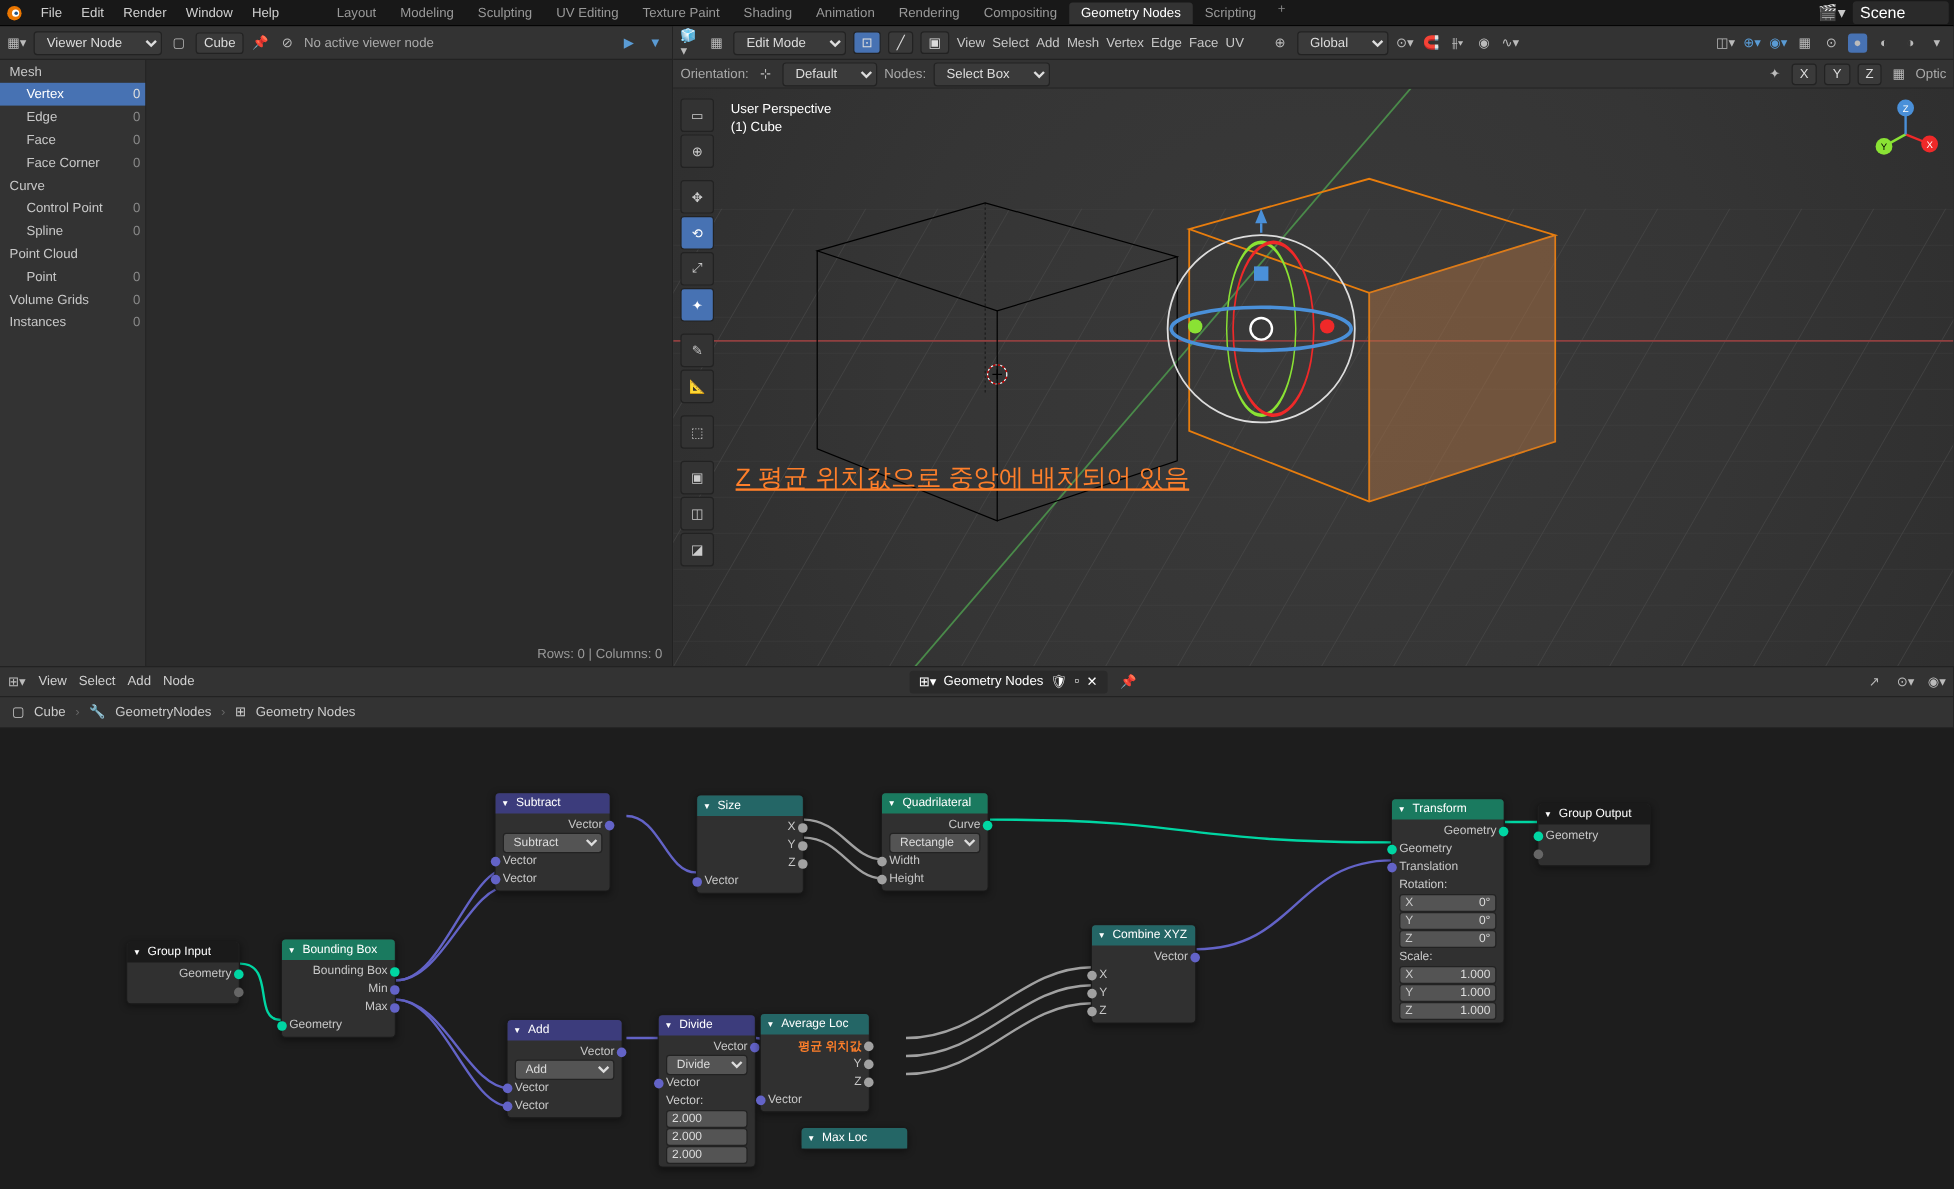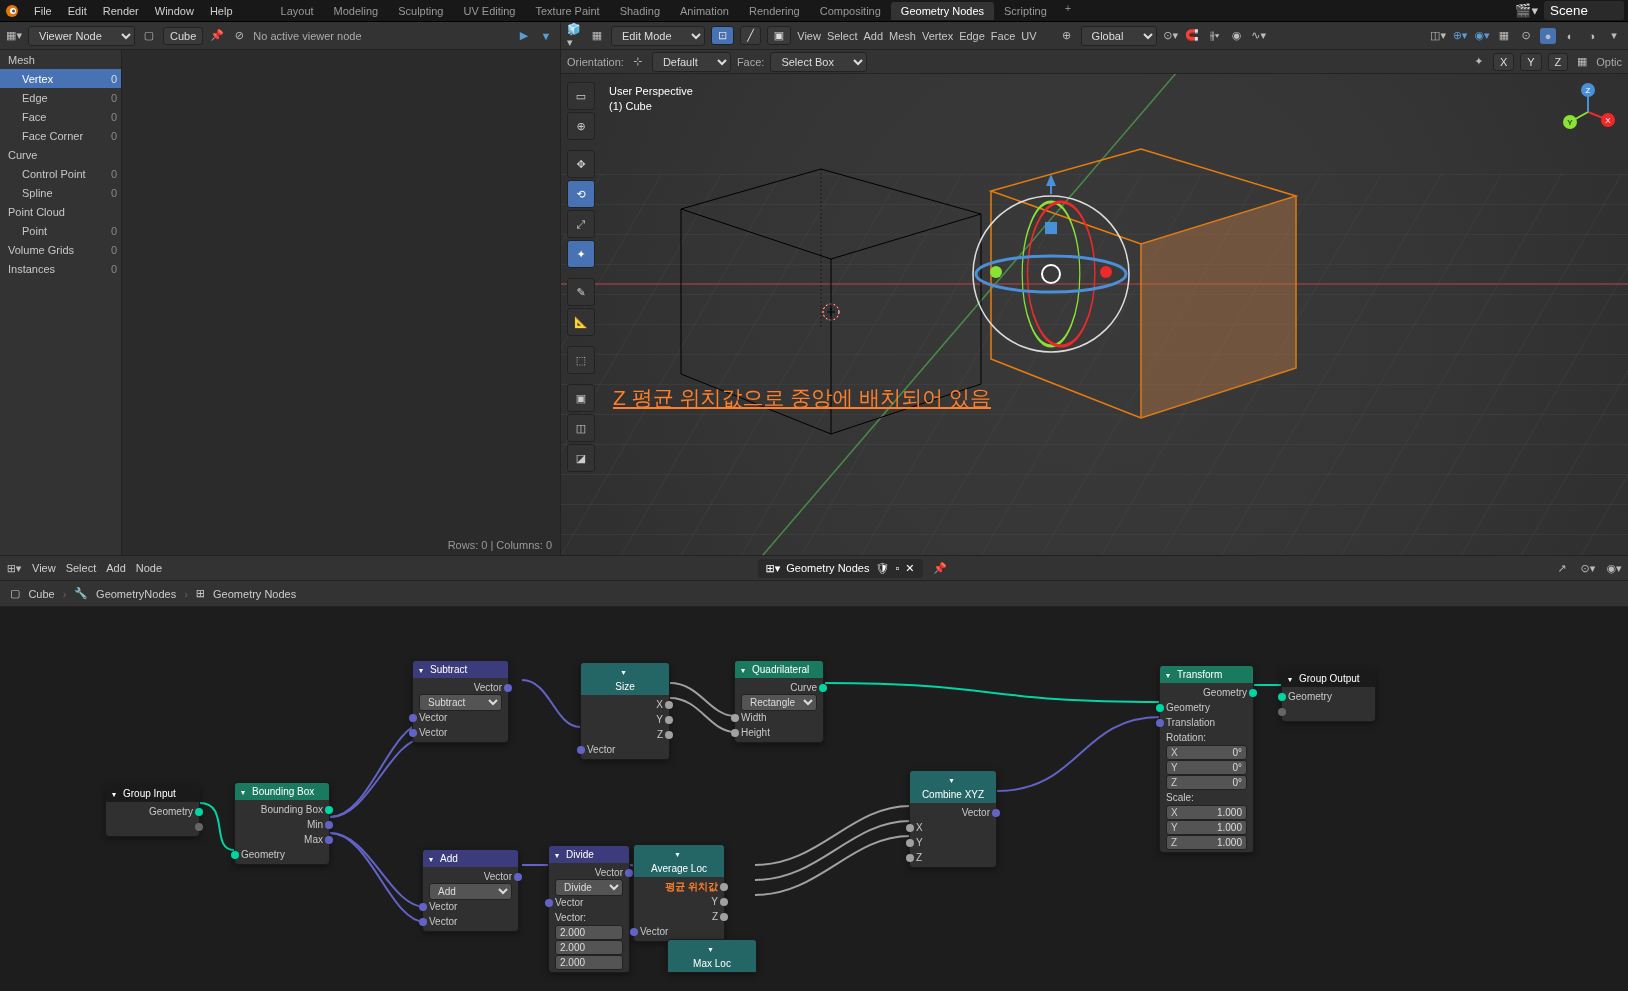--- a/index.html
+++ b/index.html
@@ -59,21 +59,21 @@
 .node-header .nt-selector { background: #2a2a2a; border: none; color: #fff; padding: 3px 8px; border-radius: 3px; margin-left: auto; display: flex; align-items: center; gap: 6px; }
 .breadcrumb { height: 26px; background: #333; display: flex; align-items: center; padding: 0 10px; gap: 8px; color: #ccc; border-bottom: 1px solid #222; }
 .breadcrumb .sep { color: #666; }
 .node-canvas { flex: 1; position: relative; overflow: hidden; background: #1d1d1d; }
 
 
 .node { position: absolute; background: #303030; border: 1px solid #1a1a1a; border-radius: 4px; box-shadow: 0 2px 6px rgba(0,0,0,0.4); font-size: 10px; }
 .node-hdr { padding: 3px 6px; border-radius: 3px 3px 0 0; color: #fff; font-weight: 500; display: flex; align-items: center; gap: 4px; }
 .node-hdr.geometry { background: #1a7a5f; }
 .node-hdr.vector { background: #3c3c7c; }
-.node-hdr.converter { background: #246666; flex-direction: column; }
+.node-hdr.converter { background: #246666; }
 .node-hdr.input { background: #1a1a1a; }
 .node-hdr.output { background: #1a1a1a; }
 .node-body { padding: 2px 0; }
 .node-row { height: 15px; display: flex; align-items: center; padding: 0 6px; position: relative; }
 .node-row.right { justify-content: flex-end; }
 .socket { width: 8px; height: 8px; border-radius: 50%; position: absolute; top: 50%; transform: translateY(-50%); }
 .socket.in { left: -4px; }
 .socket.out { right: -4px; }
 .socket.geometry { background: #00d6a3; }
 .socket.vector { background: #6363c7; }
@@ -225,21 +225,21 @@
       <span class="hdr-icon">⊙</span>
       <span class="hdr-icon" style="background:#4772b3;border-radius:3px;padding:2px;">●</span>
       <span class="hdr-icon">◐</span>
       <span class="hdr-icon">◑</span>
       <span class="hdr-icon">▾</span>
     </div>
     <div class="header-bar sub">
       <span class="hdr-label">Orientation:</span>
       <span class="hdr-icon">⊹</span>
       <select class="hdr-select"><option>Default</option></select>
-      <span class="hdr-label">Face:</span>
+      <span class="hdr-label">Nodes:</span>
       <select class="hdr-select"><option>Select Box</option></select>
       <span style="margin-left:auto"></span>
       <span class="hdr-icon">✦</span>
       <span class="hdr-btn">X</span>
       <span class="hdr-btn">Y</span>
       <span class="hdr-btn">Z</span>
       <span class="hdr-icon">▦</span>
       <span class="hdr-label">Optic</span>
     </div>
     <div class="viewport-3d">

